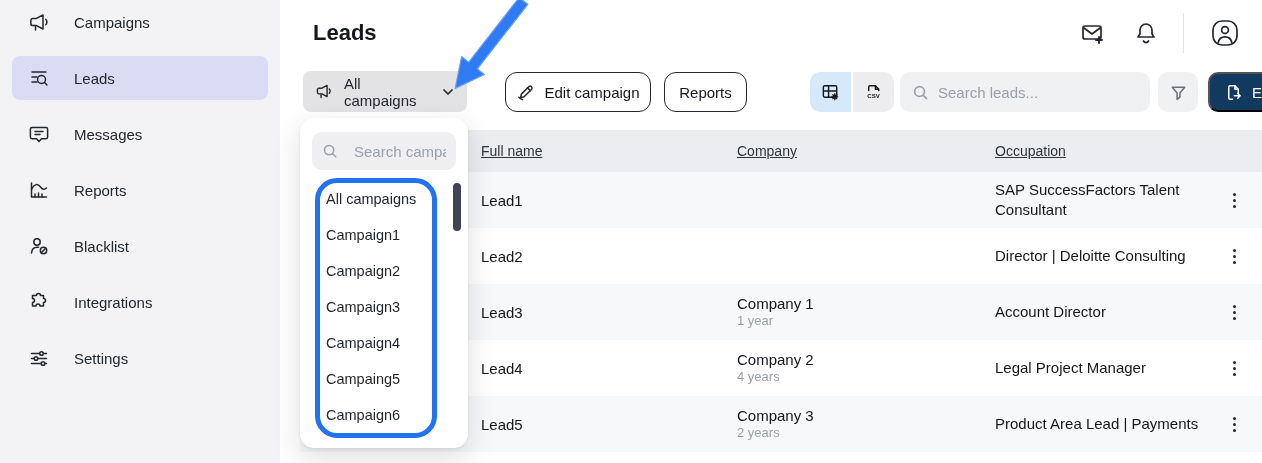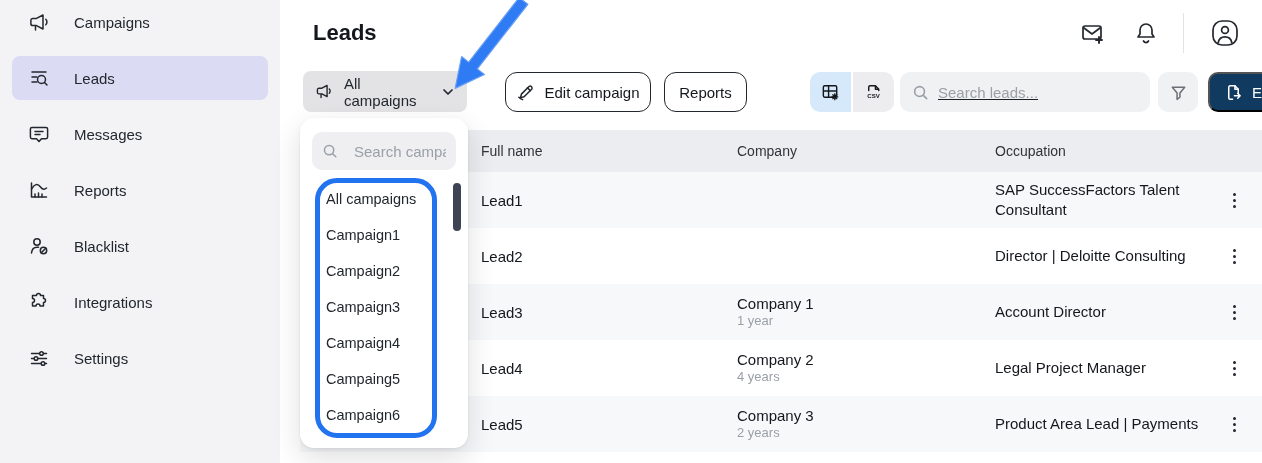--- a/index.html
+++ b/index.html
@@ -44,21 +44,21 @@
   .seg-btn {
     position:absolute; top:72px; width:41px; height:40px;
     display:flex; align-items:center; justify-content:center; cursor:pointer;
   }
   #view-settings-btn { left:810px; background:#d6e9fa; border-radius:10px 0 0 10px; }
   #csv-btn { left:853px; background:#ededef; border-radius:0 10px 10px 0; }
 
   .search-box {
     position:absolute; left:900px; top:72px; width:250px; height:40px;
     background:#f0f1f3; border-radius:10px; display:flex; align-items:center;
-    padding:0 12px; gap:9px;text-decoration:underline;
+    padding:0 12px; gap:9px;
   }
   .search-box input {
     border:none; outline:none; background:transparent; width:100%;
     font-size:15px; color:#23272e; font-family:"Liberation Sans", sans-serif;
   }
   .search-box input::placeholder { color:#9aa0a8; }
 
   .filter-btn {
     position:absolute; left:1158px; top:72px; width:40px; height:40px;
     background:#f0f1f3; border-radius:10px; display:flex; align-items:center;
@@ -66,21 +66,21 @@
   }
   .export-btn {
     position:absolute; left:1208px; top:72px; width:112px; height:40px;
     background:#113a61; border-radius:10px; display:flex; align-items:center;
     padding:0 14px; gap:9px; color:#ffffff; font-size:15px; cursor:pointer;
   }
 
   
   .leads-table { position:absolute; left:300px; top:130px; width:962px; }
   .t-grid { display:grid; grid-template-columns:181px 256px 258px 1fr 56px; align-items:center; }
-  .t-header { height:42px; background:#ecedf0; font-size:14px; color:#2f343b; }
+  .t-header { height:42px; background:#ecedf0; font-size:14px; color:#2f343b;text-decoration:underline; }
   .t-row { height:56px; font-size:15px; color:#14171c; }
   .t-row.alt { background:#f7f8fa; }
   .cell-occ { line-height:20px; padding-right:6px; }
   .company-name { font-size:15px; color:#14171c; line-height:18px; }
   .company-dur { font-size:13px; color:#9aa0a8; line-height:16px; }
   .kebab { display:flex; flex-direction:column; align-items:center; gap:3px; cursor:pointer; justify-self:center; }
   .kebab i { width:3px; height:3px; border-radius:50%; background:#23272e; display:block; }
 
   
   .dropdown-panel {

